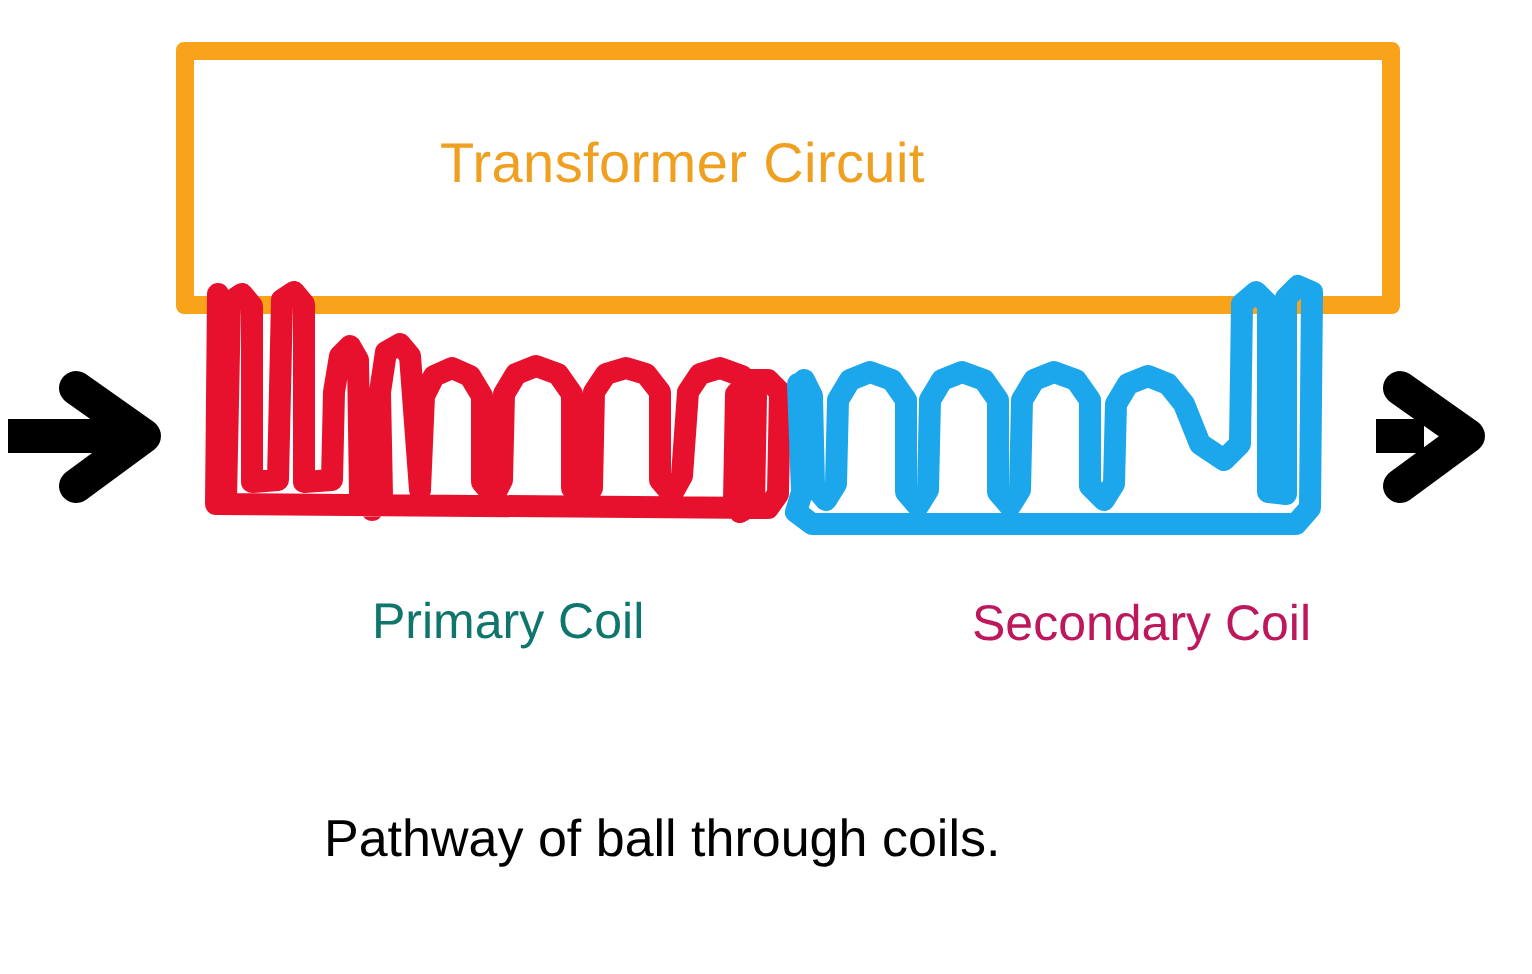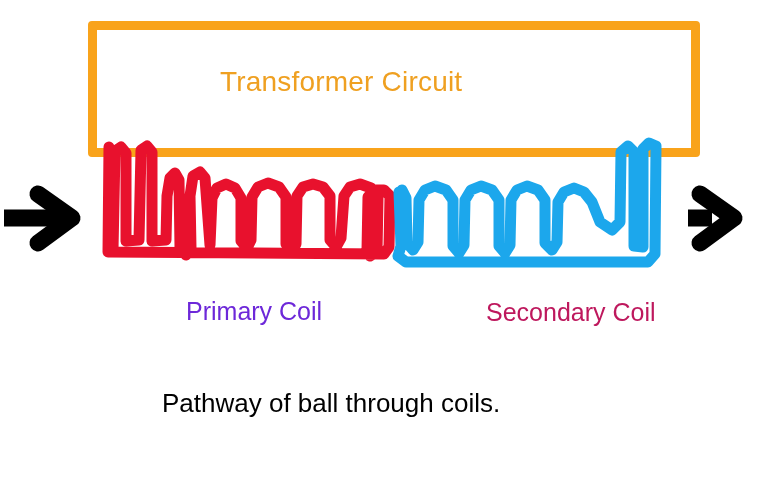--- a/index.html
+++ b/index.html
@@ -52,31 +52,31 @@
 
   
   .coil-label {
     position: absolute;
     font-size: 25px;
     white-space: nowrap;
   }
   #label-primary {
     left: 186px;
     top: 297px;
-    color: #6d28d9;
+    color: #0f766e;
   }
   #label-secondary {
     left: 486px;
     top: 298px;
     color: #be185d;
   }
   #caption {
     position: absolute;
     left: 162px;
-    top: 388px;
+    top: 404px;
     font-size: 26px;
     color: #000000;
     white-space: nowrap;
   }
 </style>
 </head>
 <body>
 
 <div id="canvas">
 

